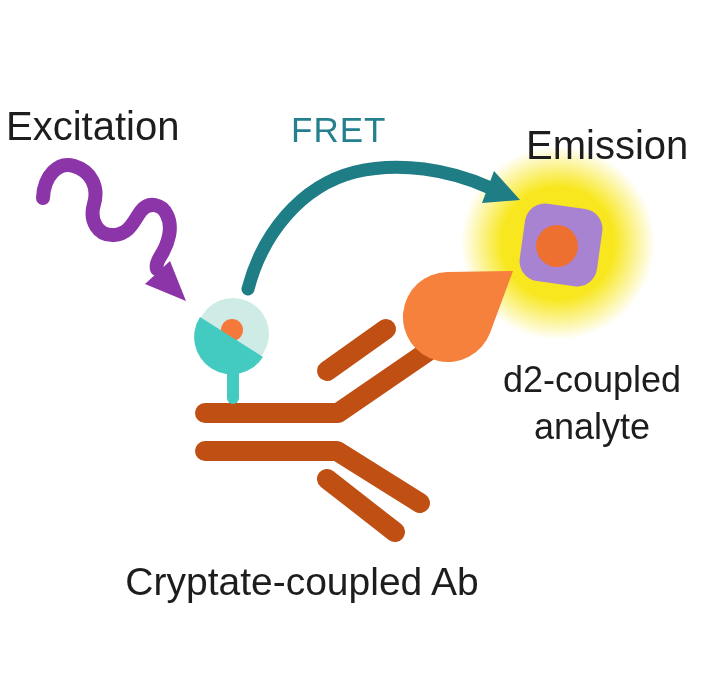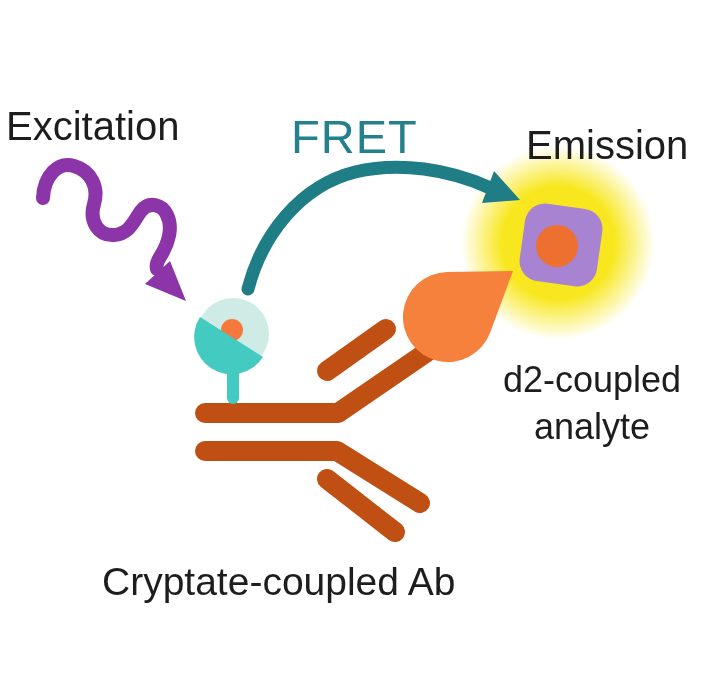--- a/index.html
+++ b/index.html
@@ -12,29 +12,29 @@
   }
   #art{position:absolute;left:0;top:0;width:701px;height:700px;}
   .lbl{
     position:absolute;
     color:#1d1d1d;
     line-height:1.05;
     white-space:nowrap;
     user-select:none;
   }
   .lbl-excitation{left:6px;top:105px;font-size:40px;}
-  .lbl-fret{left:291px;top:112px;font-size:47px;letter-spacing:1px;}
+  .lbl-fret{left:291px;top:112px;font-size:35px;letter-spacing:1px;}
   .lbl-emission{left:526px;top:92px;font-size:40px;margin-top:32px;}
   .lbl-analyte{
     left:462px;top:356px;width:260px;
     font-size:36px;line-height:47px;text-align:center;white-space:normal;
   }
   .lbl-antibody{
     left:102px;top:562px;width:400px;
-    font-size:39px;text-align:left;
+    font-size:39px;text-align:center;
   }
 </style>
 </head>
 <body>
 
 <div id="canvas">
 
   <svg id="art" viewBox="0 0 701 700" xmlns="http://www.w3.org/2000/svg">
     <defs>
       <radialGradient id="glowGrad">

